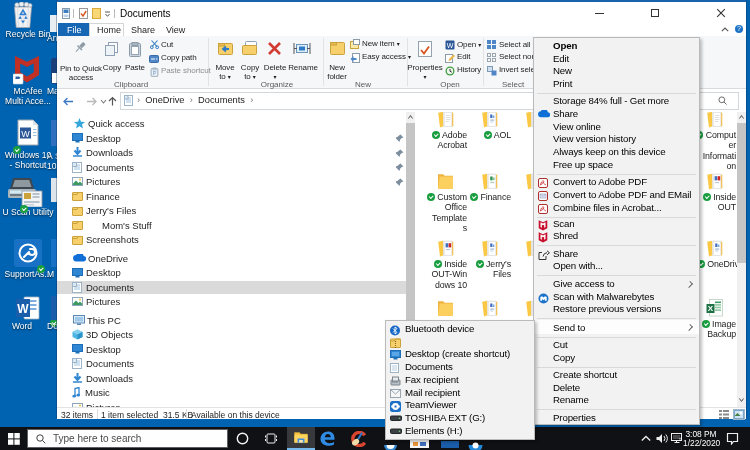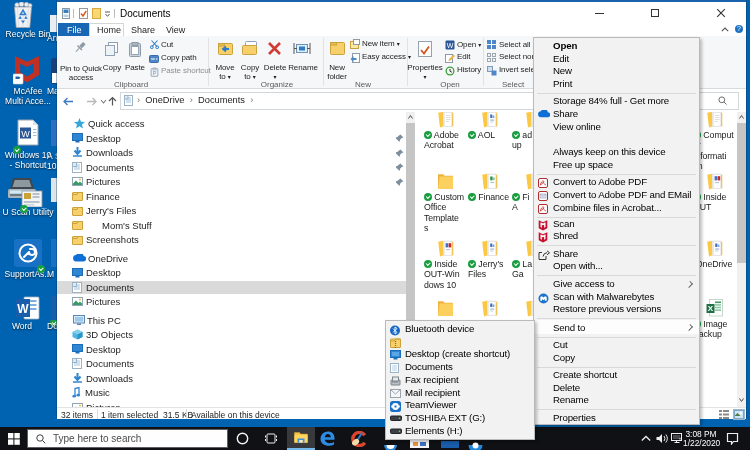--- a/index.html
+++ b/index.html
@@ -7,21 +7,21 @@
 .abs{position:absolute}
 .dicon{position:absolute;text-align:center;color:#fff;font-size:8.5px;line-height:10px;text-shadow:0 1px 2px rgba(0,0,0,.7)}
 
 #win{position:absolute;left:57px;top:0;width:689px;height:417px;background:#fff;border-top:2px solid #1863ac;box-shadow:0 0 0 1px rgba(10,50,90,.35)}
 .tab{position:absolute;font-size:9px;color:#1d1d1d}
 .sep-v{position:absolute;width:1px;background:#e2e2e2}
 .ribbon-label{position:absolute;font-size:8px;color:#5a5a5a;text-align:center}
 .big-label{position:absolute;font-size:8px;color:#1d1d1d;text-align:center;line-height:9px;letter-spacing:-0.1px}
 .small-item{position:absolute;font-size:8px;color:#1d1d1d;white-space:nowrap;letter-spacing:-0.1px}
 .trow{position:absolute;height:14.5px;display:flex;align-items:center;font-size:9.5px;color:#1d1d1d;white-space:nowrap}
-.gitem{position:absolute;width:43px;text-align:left}
+.gitem{position:absolute;width:43px;text-align:right}
 .gic{height:19px;display:flex;justify-content:center;align-items:flex-end}
 .glab{font-size:8.8px;line-height:10.4px;color:#222;margin-top:2px;letter-spacing:-0.1px}
 .menu-item{position:absolute;left:0;width:100%;height:12.7px;font-size:9.7px;letter-spacing:-0.15px;color:#000;line-height:12.7px;white-space:nowrap}
 .menu-item .txt{position:absolute;left:19px;top:0}
 .menu-sep{position:absolute;left:3px;right:3px;height:1px;background:#d9d9d9}
 .menu-item .mic{position:absolute;left:4px;top:2px}
 .menu-item .arr{position:absolute;right:7px;top:2.8px;width:5px;height:7px;border-right:1.2px solid #555;border-top:1.2px solid #555;transform:rotate(45deg) scale(0.8)}
 .badge{display:inline-block;width:8px;height:8px;border-radius:50%;background:#199e3f;position:relative;vertical-align:-1px}
 .badge:after{content:"";position:absolute;left:2px;top:2.2px;width:3.2px;height:1.6px;border-left:1.1px solid #fff;border-bottom:1.1px solid #fff;transform:rotate(-45deg)}
 </style></head>
@@ -870,20 +870,23 @@
     </div>
 <div class="menu-item" style="top:70.05px">
       <svg class="mic" width="12" height="8" viewBox="0 0 13 8">
         <path d="M3.5 7.5 a3.2 3.2 0 0 1 -.4-6.4 a4 4 0 0 1 7.6 1 a2.7 2.7 0 0 1 -.5 5.4 z" fill="#0f6fd7"></path>
       </svg>
       <span class="txt">Share</span>
     </div>
 <div class="menu-item" style="top:82.75px">
       <span class="txt">View online</span>
     </div>
+<div class="menu-item" style="top:95.45px">
+      <span class="txt">View version history</span>
+    </div>
 <div class="menu-item" style="top:108.15px">
       <span class="txt">Always keep on this device</span>
     </div>
 <div class="menu-item" style="top:120.85px">
       <span class="txt">Free up space</span>
     </div>
 <div class="menu-sep" style="top:135.8px"></div>
 <div class="menu-item" style="top:138.15px">
       <svg class="mic" width="10" height="10">
         <rect x="0.5" y="0.5" width="9" height="9" rx="1.5" fill="#fff" stroke="#b02e2e"></rect>

